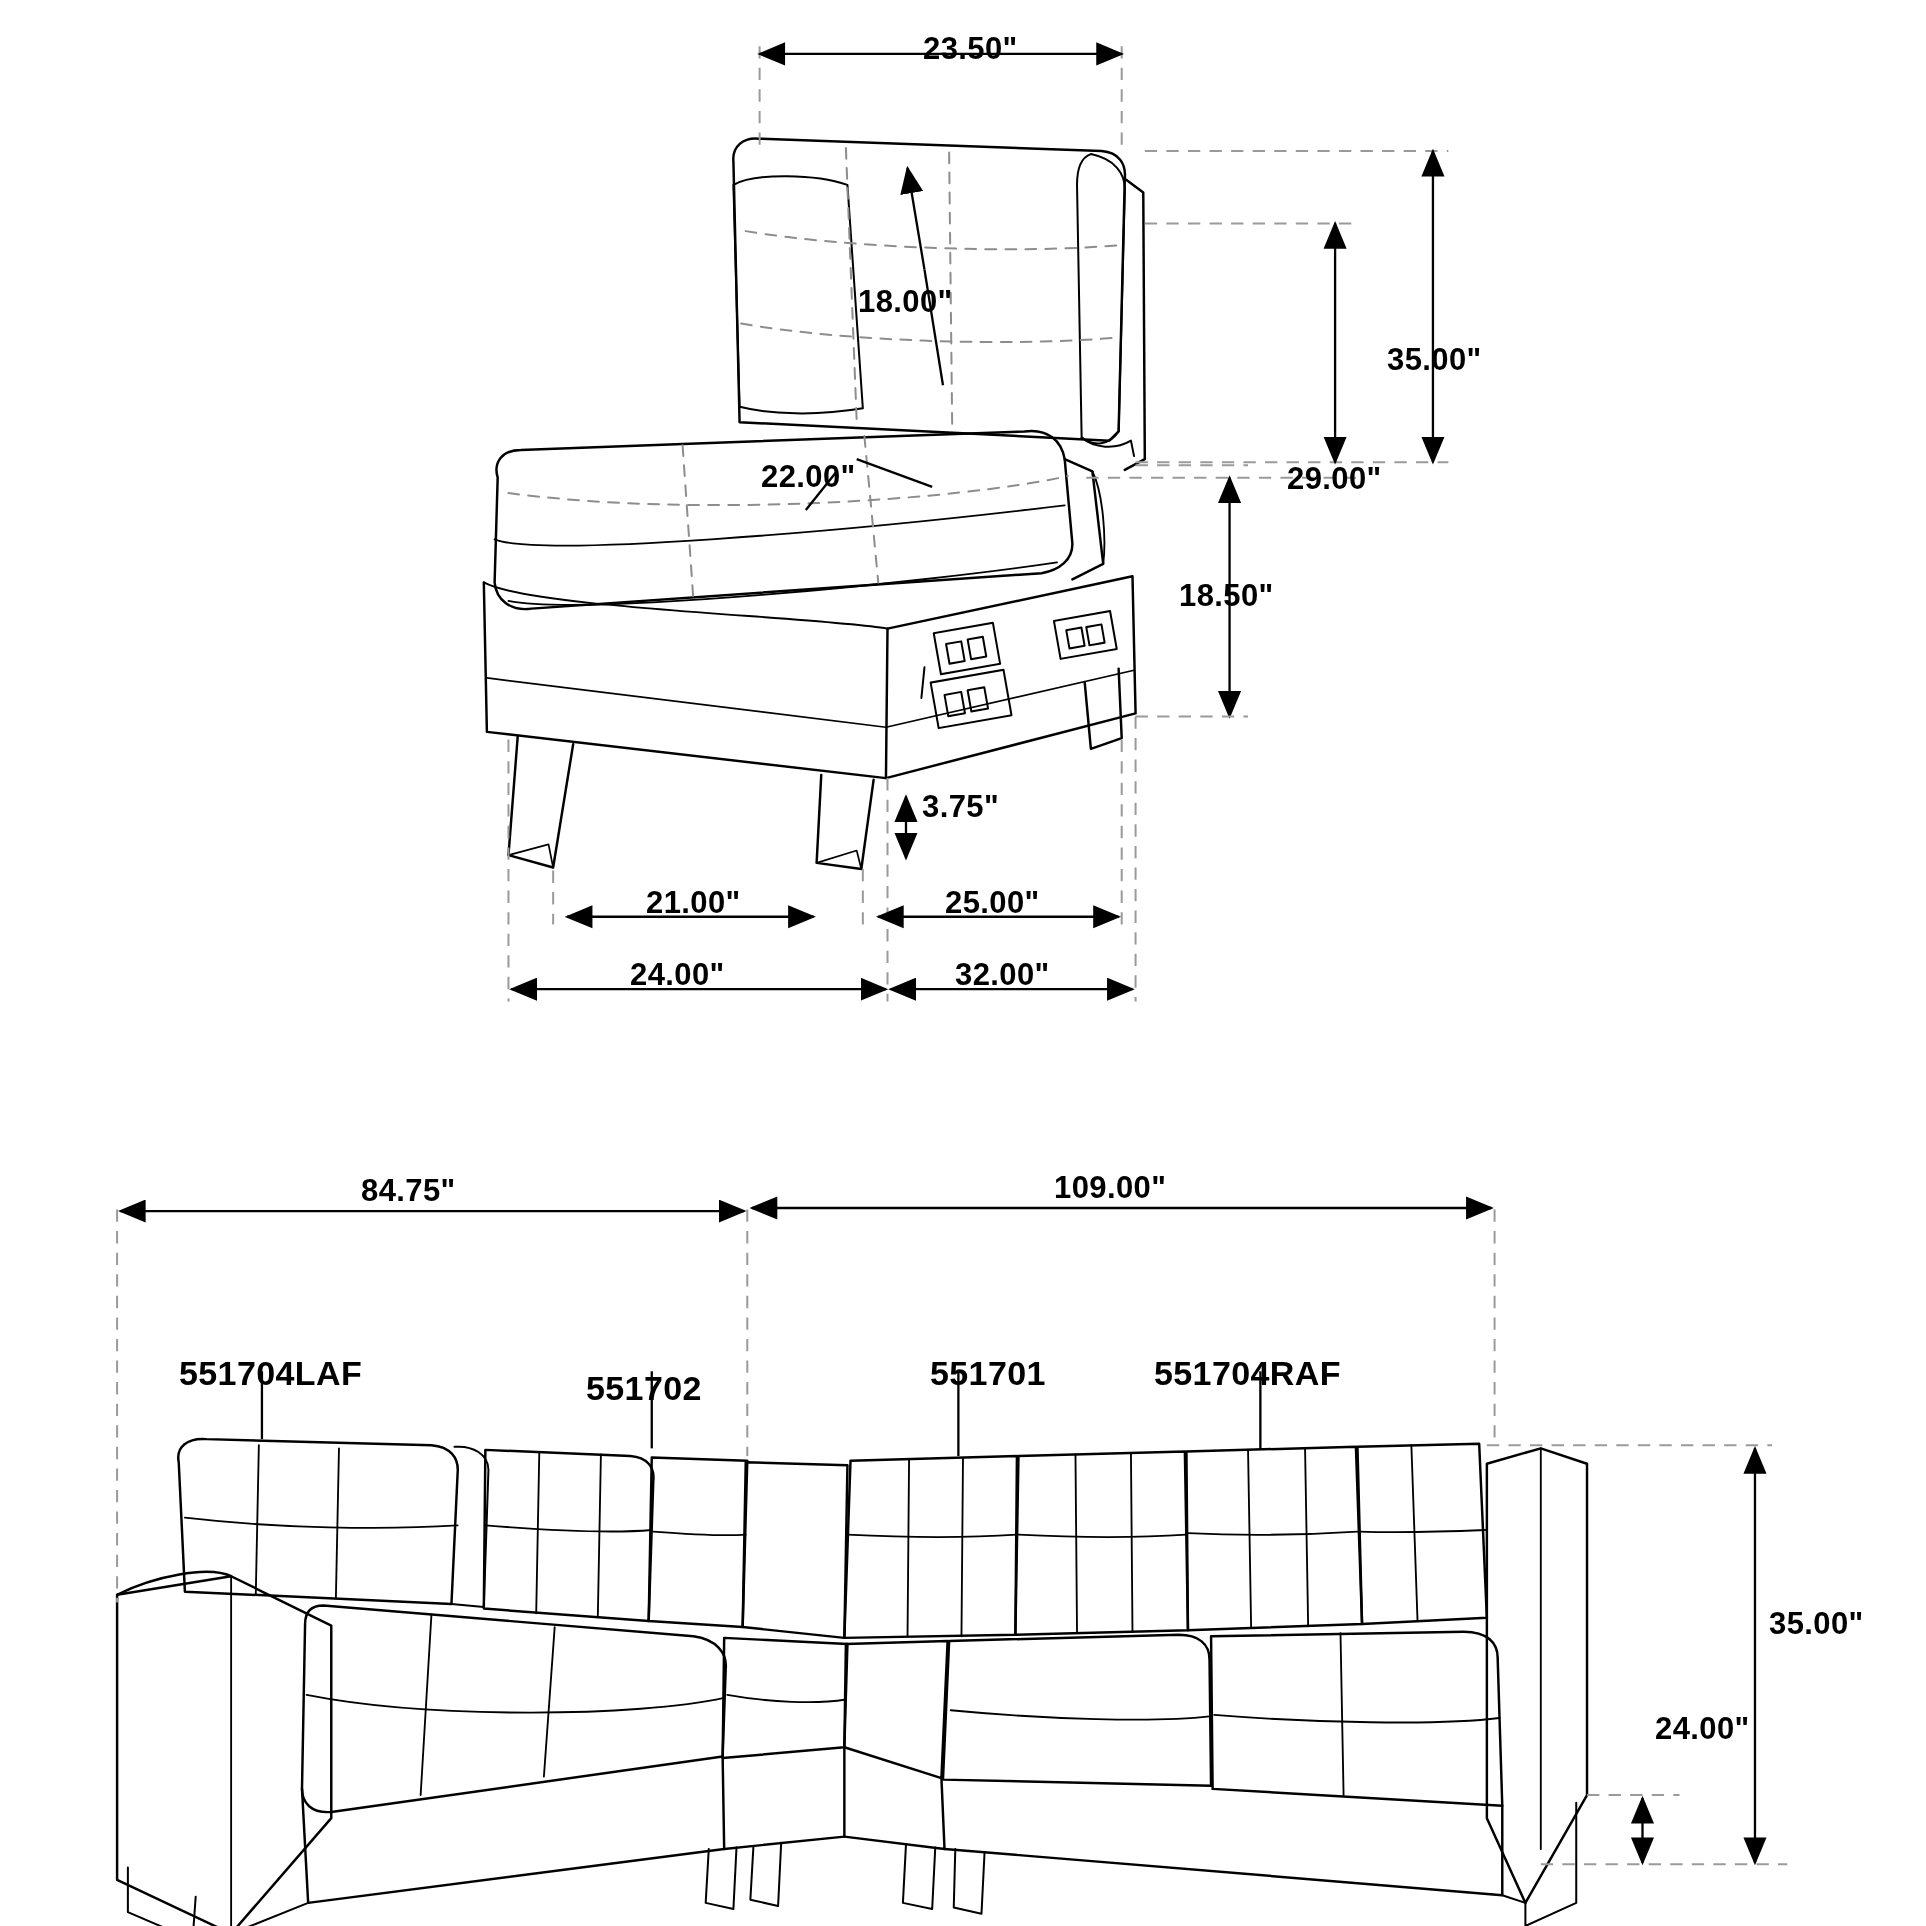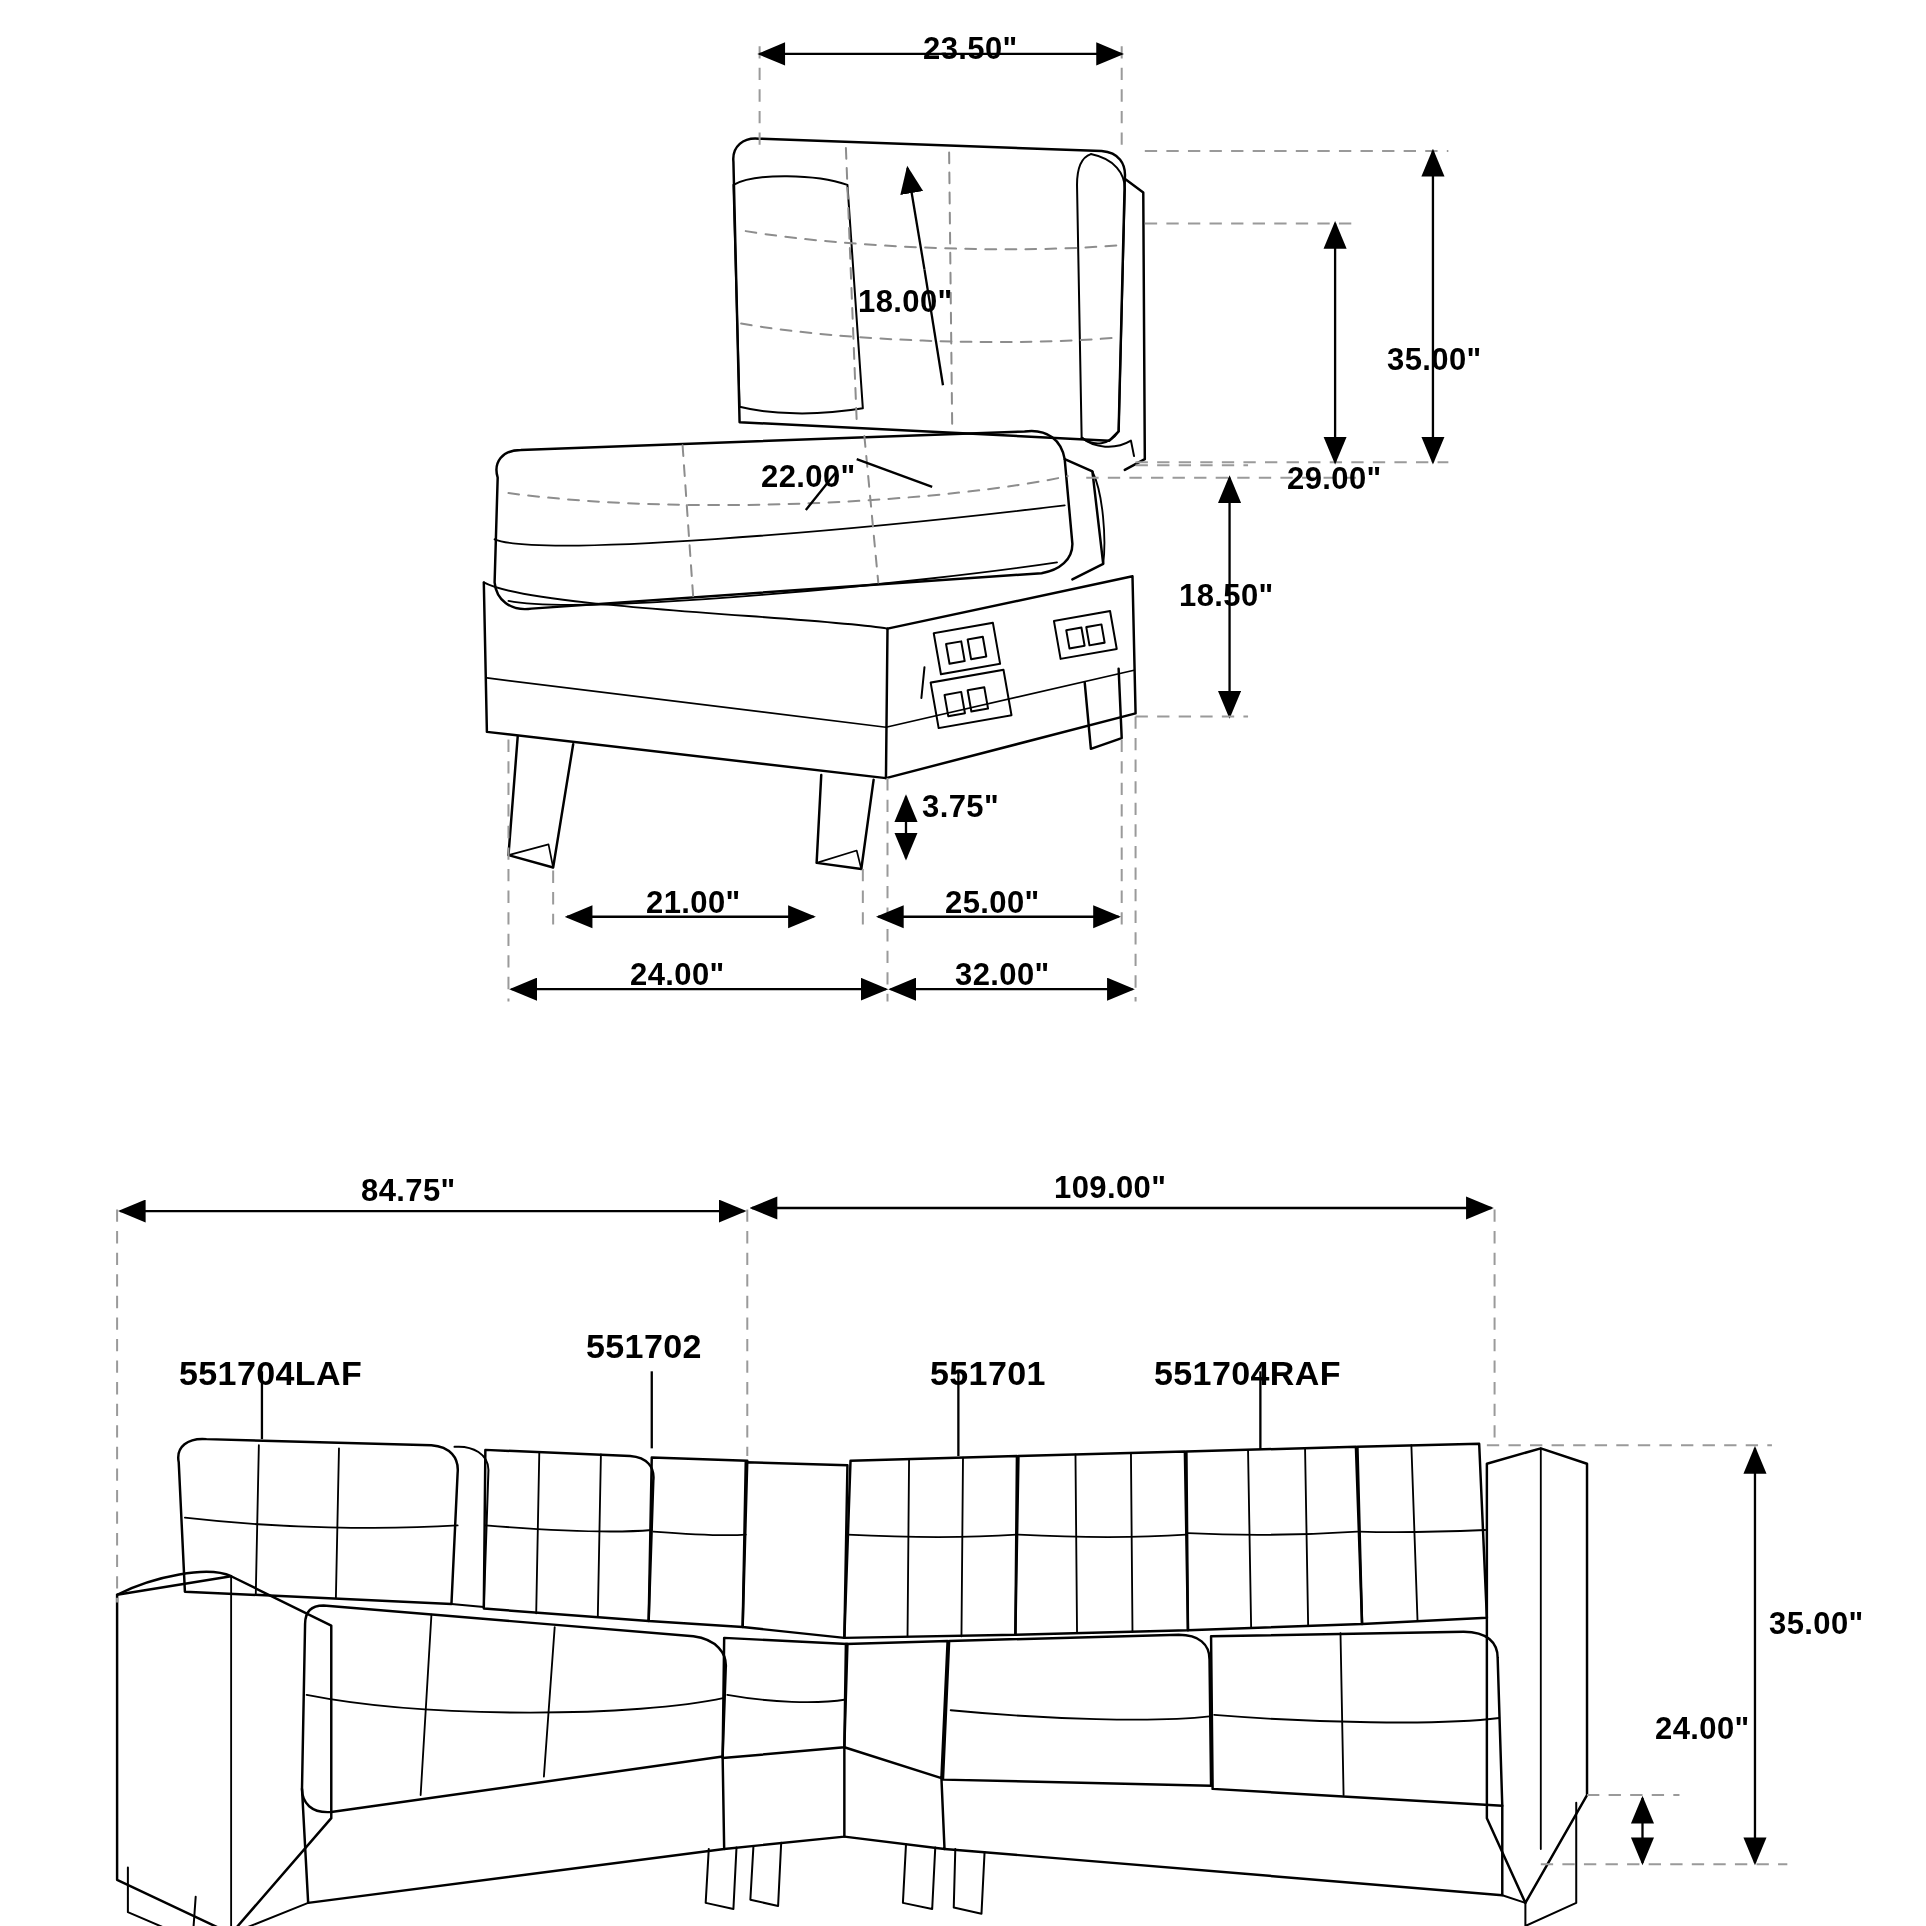--- a/index.html
+++ b/index.html
@@ -241,18 +241,18 @@
 <div class="lbl dim" style="left:945px;top:885px;">25.00"</div>
 <div class="lbl dim" style="left:630px;top:957px;">24.00"</div>
 <div class="lbl dim" style="left:955px;top:957px;">32.00"</div>
 
 <div class="lbl dim" style="left:361px;top:1173px;">84.75"</div>
 <div class="lbl dim" style="left:1054px;top:1170px;">109.00"</div>
 <div class="lbl dim" style="left:1769px;top:1606px;">35.00"</div>
 <div class="lbl dim" style="left:1655px;top:1711px;">24.00"</div>
 
 <div class="lbl code" style="left:179px;top:1322px;">551704LAF</div>
-<div class="lbl code" style="left:586px;top:1295px;">551702</div>
+<div class="lbl code" style="left:586px;top:1337px;">551702</div>
 <div class="lbl code" style="left:930px;top:1322px;">551701</div>
 <div class="lbl code" style="left:1154px;top:1322px;">551704RAF</div>
 
 </div>
 
 
 </body></html>

